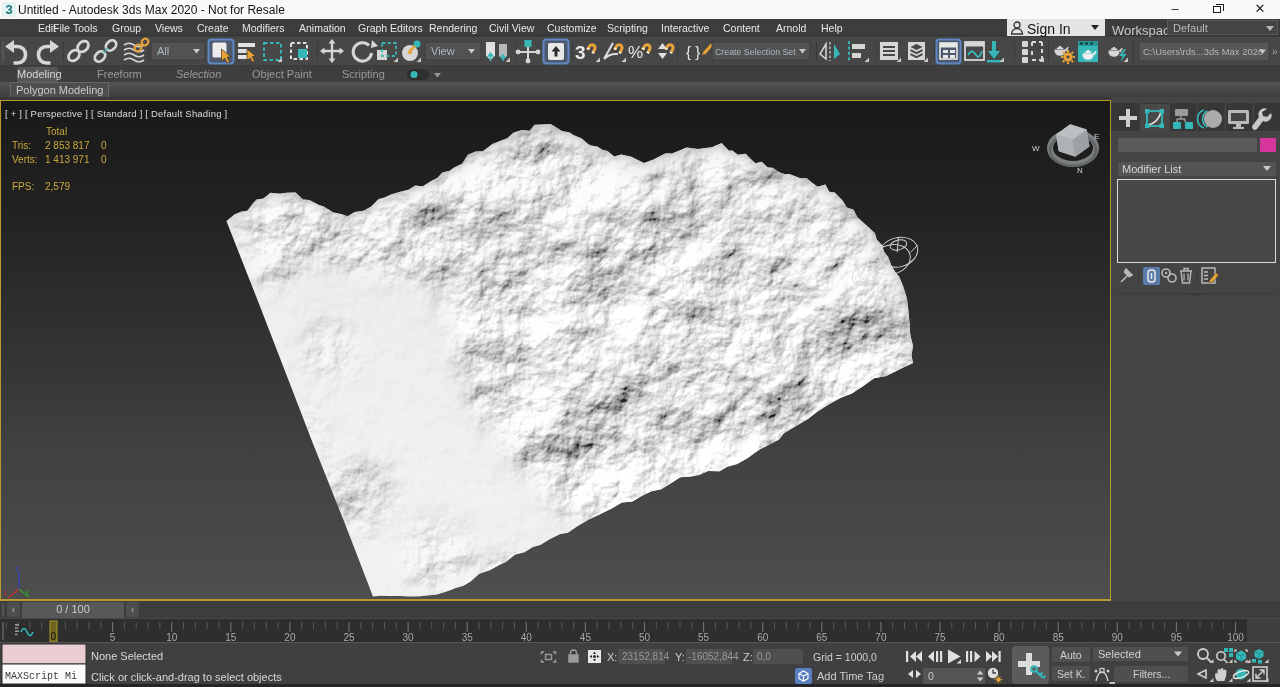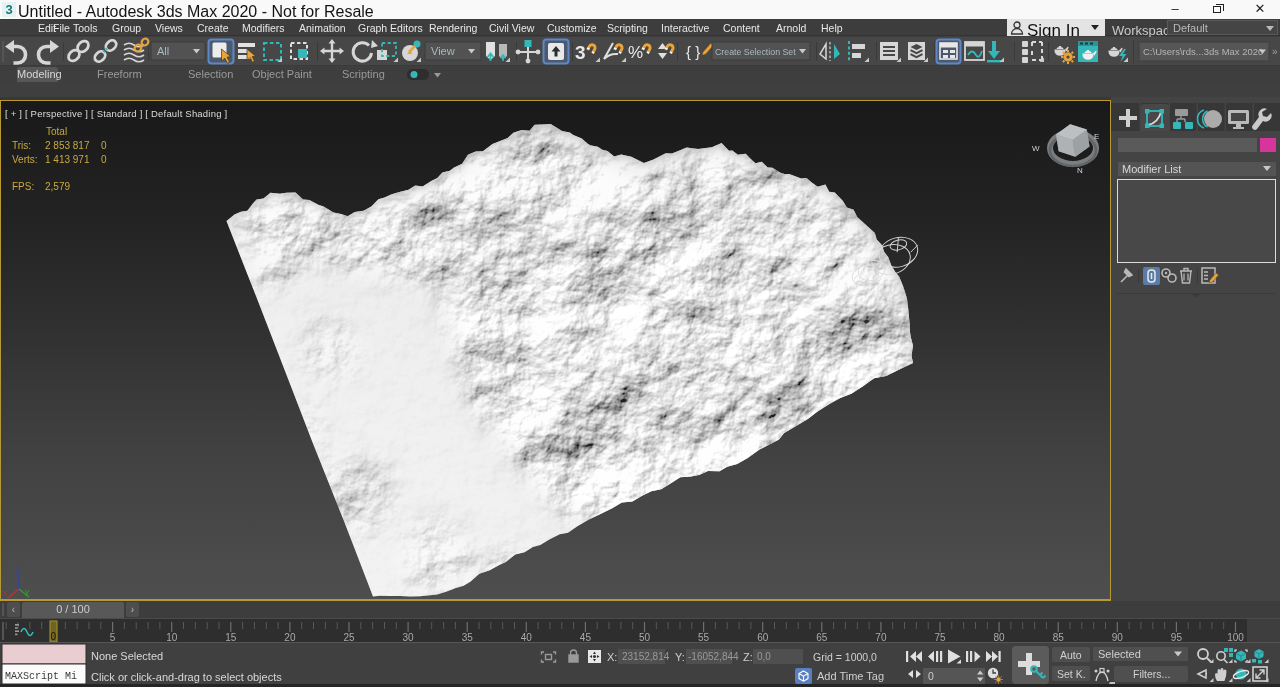--- a/index.html
+++ b/index.html
@@ -5,21 +5,21 @@
   * { margin:0; padding:0; box-sizing:border-box; }
   html,body { width:1280px; height:687px; overflow:hidden; background:#3f3f3f;
     font-family:"Liberation Sans", sans-serif; }
   .abs { position:absolute; }
   #stage { position:relative; width:1280px; height:687px; }
 
   
   #titlebar { left:0; top:0; width:1280px; height:19px; background:#f9f9f9; }
   #titlebar .logo { left:2px; top:2px; width:14px; height:15px; background:#e4f2f1; color:#18767c;
      font-weight:bold; font-size:13px; text-align:center; line-height:15px; }
-  #titlebar .ttext { left:18px; top:3px; font-size:16px; color:#131313; white-space:nowrap; }
+  #titlebar .ttext { left:18px; top:3px; font-size:12px; color:#131313; white-space:nowrap; }
   .winbtn { top:0px; font-size:13px; color:#222; width:30px; text-align:center; line-height:18px; }
 
   
   #menubar { left:0; top:19px; width:1280px; height:17px; background:#3d3d3d; border-bottom:1px solid #333; }
   #menubar span.m { position:absolute; top:3px; font-size:10.5px; color:#e8e8e8; white-space:nowrap; }
 
   
   #toolbar { left:0; top:37px; width:1280px; height:29px; background:#474747; border-bottom:1px solid #3a3a3a; }
 
   
@@ -78,21 +78,21 @@
     <span class="m" style="left:607px;">Scripting</span>
     <span class="m" style="left:661px;">Interactive</span>
     <span class="m" style="left:723px;">Content</span>
     <span class="m" style="left:776px;">Arnold</span>
     <span class="m" style="left:821px;">Help</span>
     <div class="abs" style="left:1007px;top:0px;width:98px;height:17px;background:#e4e4e4;">
       <svg class="abs" style="left:3px;top:1px" width="14" height="15" viewBox="0 0 14 15">
         <circle cx="7" cy="5" r="3" fill="none" stroke="#333" stroke-width="1.3"></circle>
         <path d="M1.5,14 a5.5,5.5 0 0 1 11,0 z" fill="none" stroke="#333" stroke-width="1.3"></path>
       </svg>
-      <span class="abs" style="left:20px;top:2px;font-size:17px;color:#111;">Sign In</span>
+      <span class="abs" style="left:20px;top:2px;font-size:14px;color:#111;">Sign In</span>
       <svg class="abs" style="left:84px;top:6px" width="9" height="6">
           <path d="M0,0 h8 l-4,5 z" fill="#222"></path>
         </svg>
     </div>
     <span class="m" style="left:1112px;color:#c9c9c9;font-size:13px;top:4px;">Workspaces:</span>
     <div class="abs" style="left:1167px;top:1px;width:111px;height:15px;background:#454545;border:1px solid #5a5a5a;">
       <span class="abs" style="left:5px;top:1px;font-size:11px;color:#b9b9b9;">Default</span>
       <svg class="abs" style="left:98px;top:5px" width="9" height="6">
           <path d="M0,0 h8 l-4,5 z" fill="#b9b9b9"></path>
         </svg>
@@ -346,29 +346,32 @@
     <rect x="1139" y="5" width="130" height="19" fill="#565656" stroke="#3f3f3f"></rect>
     <text x="1143" y="18" font-size="9.5" fill="#b6b6b6">C:\Users\rds...3ds Max 2020</text>
     <path d="M1259,12.5 l7,0 -3.5,4.5 z" fill="#c9c9c9"></path>
     <text x="1272" y="18" font-size="10" fill="#a0a0a0">»</text>
   </svg>
   </div>
 
   <div id="ribbontabs" class="abs">
     <div class="rtab active" style="left:17px; width:41px; line-height:15px;">Modeling</div>
     <div class="rtab" style="left:97px; width:41px; line-height:15px;">Freeform</div>
-    <div class="rtab" style="left:188px; width:43px; line-height:15px;">Selection</div>
+    <div class="rtab" style="left:176px; width:43px; line-height:15px;font-style:italic;">Selection</div>
     <div class="rtab" style="left:252px; width:56px; line-height:15px;">Object Paint</div>
     <div class="rtab" style="left:342px; width:41px; line-height:15px;">Scripting</div>
     <svg class="abs" style="left:407px;top:1px" width="36" height="13" viewBox="0 0 36 13">
       <rect x="0" y="1" width="22" height="11" rx="5.5" fill="#2e2e2e"></rect>
       <circle cx="7" cy="6.5" r="3.5" fill="#35b7b7"></circle>
       <path d="M27,5 h7 l-3.5,4.5 z" fill="#9a9a9a"></path>
     </svg>
   </div>
+  <div id="polymod" class="abs">
+      <div class="ptab">Polygon Modeling</div>
+    </div>
   <div id="gapstrip" class="abs"></div>
 
   <div id="vpborder" class="abs"></div>
   <div id="viewport" class="abs">
     <svg class="abs" style="left:0;top:0;" width="1109" height="498" viewBox="0 0 1109 498">
       <defs>
         <linearGradient id="terrbase" x1="0" y1="1" x2="0.8" y2="0">
           <stop offset="0" stop-color="#f1f1f1"></stop>
           <stop offset="0.45" stop-color="#ebebeb"></stop>
           <stop offset="1" stop-color="#dddddd"></stop>

